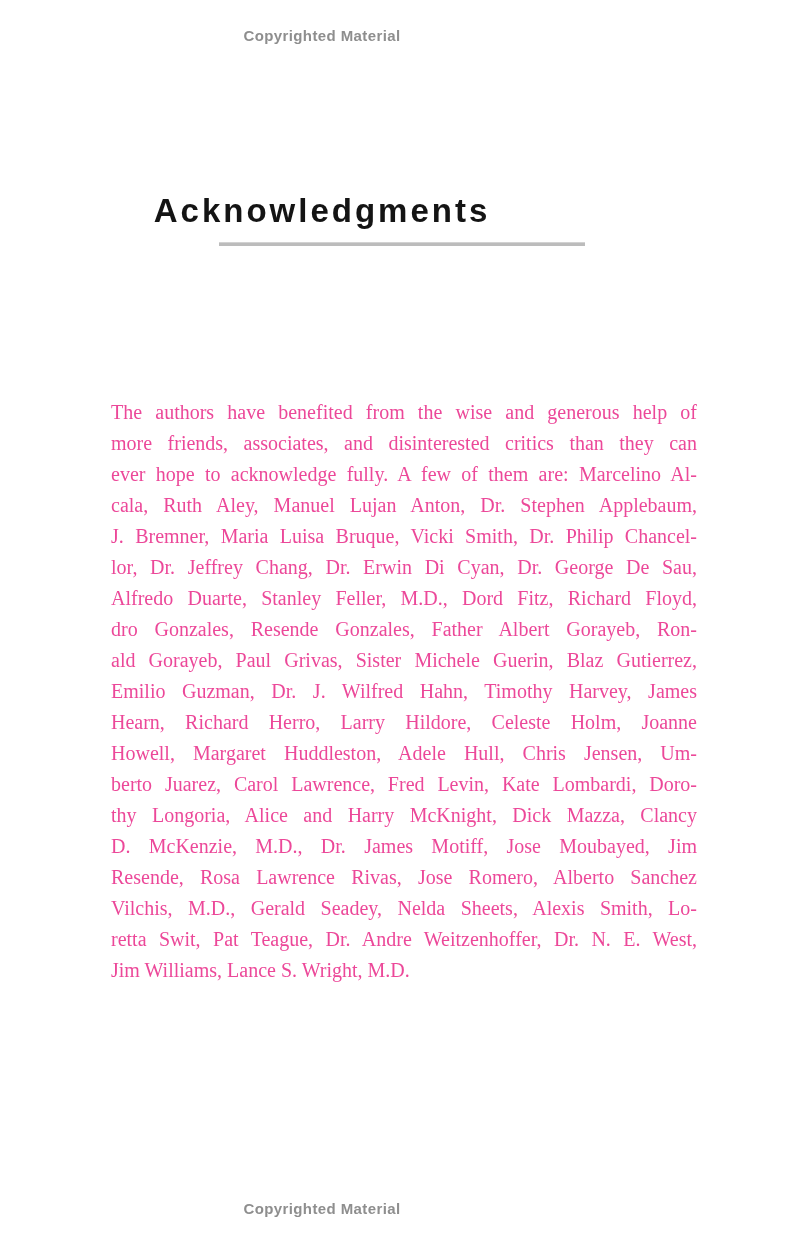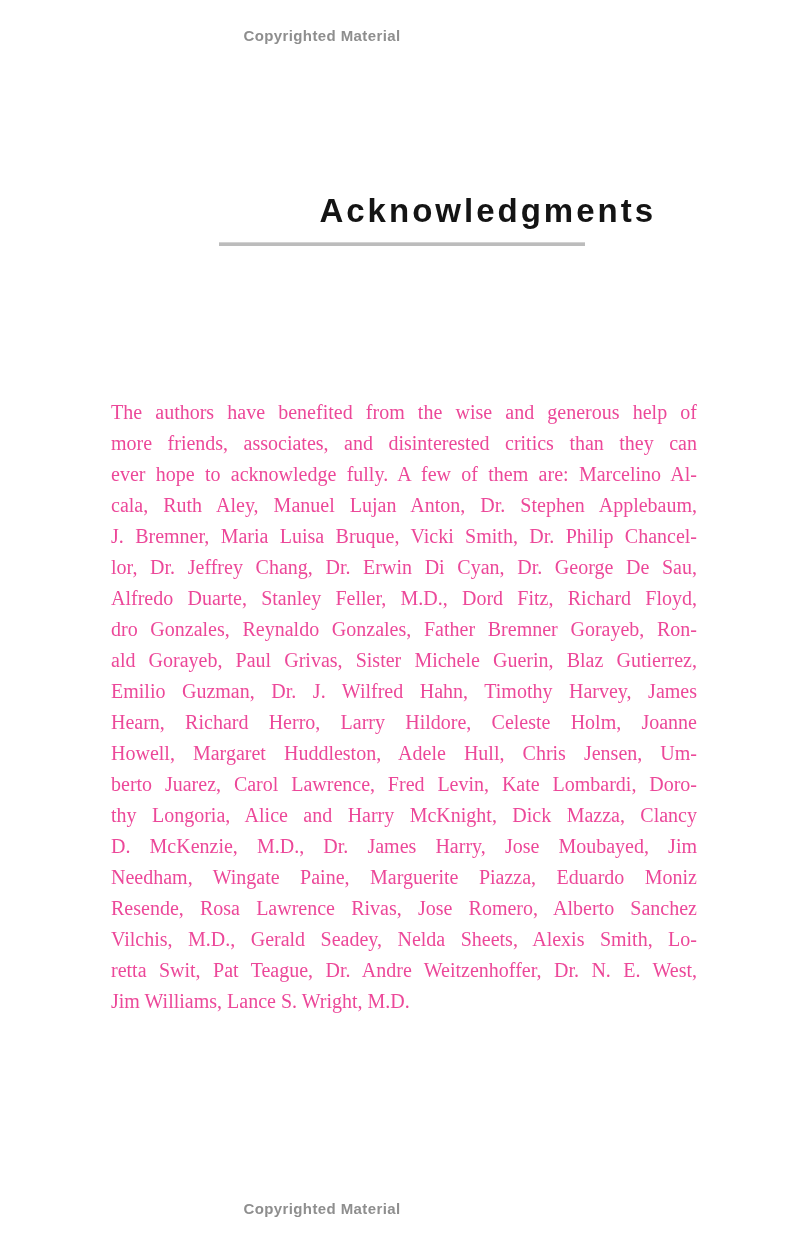--- a/index.html
+++ b/index.html
@@ -21,23 +21,23 @@
     font-family: "Liberation Sans", sans-serif;
     font-size: 15px;
     font-weight: 700;
     letter-spacing: 0.4px;
     color: #8e8e8e;
   }
   .copyright.top { top: 27px; }
   .copyright.bottom { top: 1200px; }
   .title {
     position: absolute;
-    top: 192px; left: 12px; width: 100%;
+    top: 192px; left: 0; width: 100%;
     margin: 0;
-    text-align: right;
+    text-align: center;
     font-family: "Liberation Sans", sans-serif;
     font-size: 33px;
     font-weight: 600;
     letter-spacing: 3px;
     color: #141414;
   }
   .title-rule {
     position: absolute;
     top: 242px; left: 219px;
     width: 366px; height: 4px;
@@ -74,29 +74,28 @@
   <div class="title-rule"></div>
 
   <div class="paragraph">
       <div class="line">The authors have benefited from the wise and generous help of</div>
       <div class="line">more friends, associates, and disinterested critics than they can</div>
       <div class="line">ever hope to acknowledge fully. A few of them are: Marcelino Al-</div>
       <div class="line">cala, Ruth Aley, Manuel Lujan Anton, Dr. Stephen Applebaum,</div>
       <div class="line">J. Bremner, Maria Luisa Bruque, Vicki Smith, Dr. Philip Chancel-</div>
       <div class="line">lor, Dr. Jeffrey Chang, Dr. Erwin Di Cyan, Dr. George De Sau,</div>
       <div class="line">Alfredo Duarte, Stanley Feller, M.D., Dord Fitz, Richard Floyd,</div>
-      <div class="line">dro Gonzales, Reynaldo Gonzales, Father Bremner Gorayeb, Ron-</div>
+      <div class="line">dro Gonzales, Resende Gonzales, Father Albert Gorayeb, Ron-</div>
       <div class="line">ald Gorayeb, Paul Grivas, Sister Michele Guerin, Blaz Gutierrez,</div>
       <div class="line">Emilio Guzman, Dr. J. Wilfred Hahn, Timothy Harvey, James</div>
       <div class="line">Hearn, Richard Herro, Larry Hildore, Celeste Holm, Joanne</div>
       <div class="line">Howell, Margaret Huddleston, Adele Hull, Chris Jensen, Um-</div>
       <div class="line">berto Juarez, Carol Lawrence, Fred Levin, Kate Lombardi, Doro-</div>
       <div class="line">thy Longoria, Alice and Harry McKnight, Dick Mazza, Clancy</div>
-      <div class="line">D. McKenzie, M.D., Dr. James Harry, Jose Moubayed, Jim</div>
-      <div class="line">Needham, Wingate Paine, Marguerite Piazza, Eduardo Moniz</div>
+      <div class="line">D. McKenzie, M.D., Dr. James Motiff, Jose Moubayed, Jim</div>
       <div class="line">Resende, Rosa Lawrence Rivas, Jose Romero, Alberto Sanchez</div>
       <div class="line">Vilchis, M.D., Gerald Seadey, Nelda Sheets, Alexis Smith, Lo-</div>
       <div class="line">retta Swit, Pat Teague, Dr. Andre Weitzenhoffer, Dr. N. E. West,</div>
       <div class="line last">Jim Williams, Lance S. Wright, M.D.</div>
     </div>
 
   <div class="copyright bottom">Copyrighted Material</div>
 
 </div>
 

